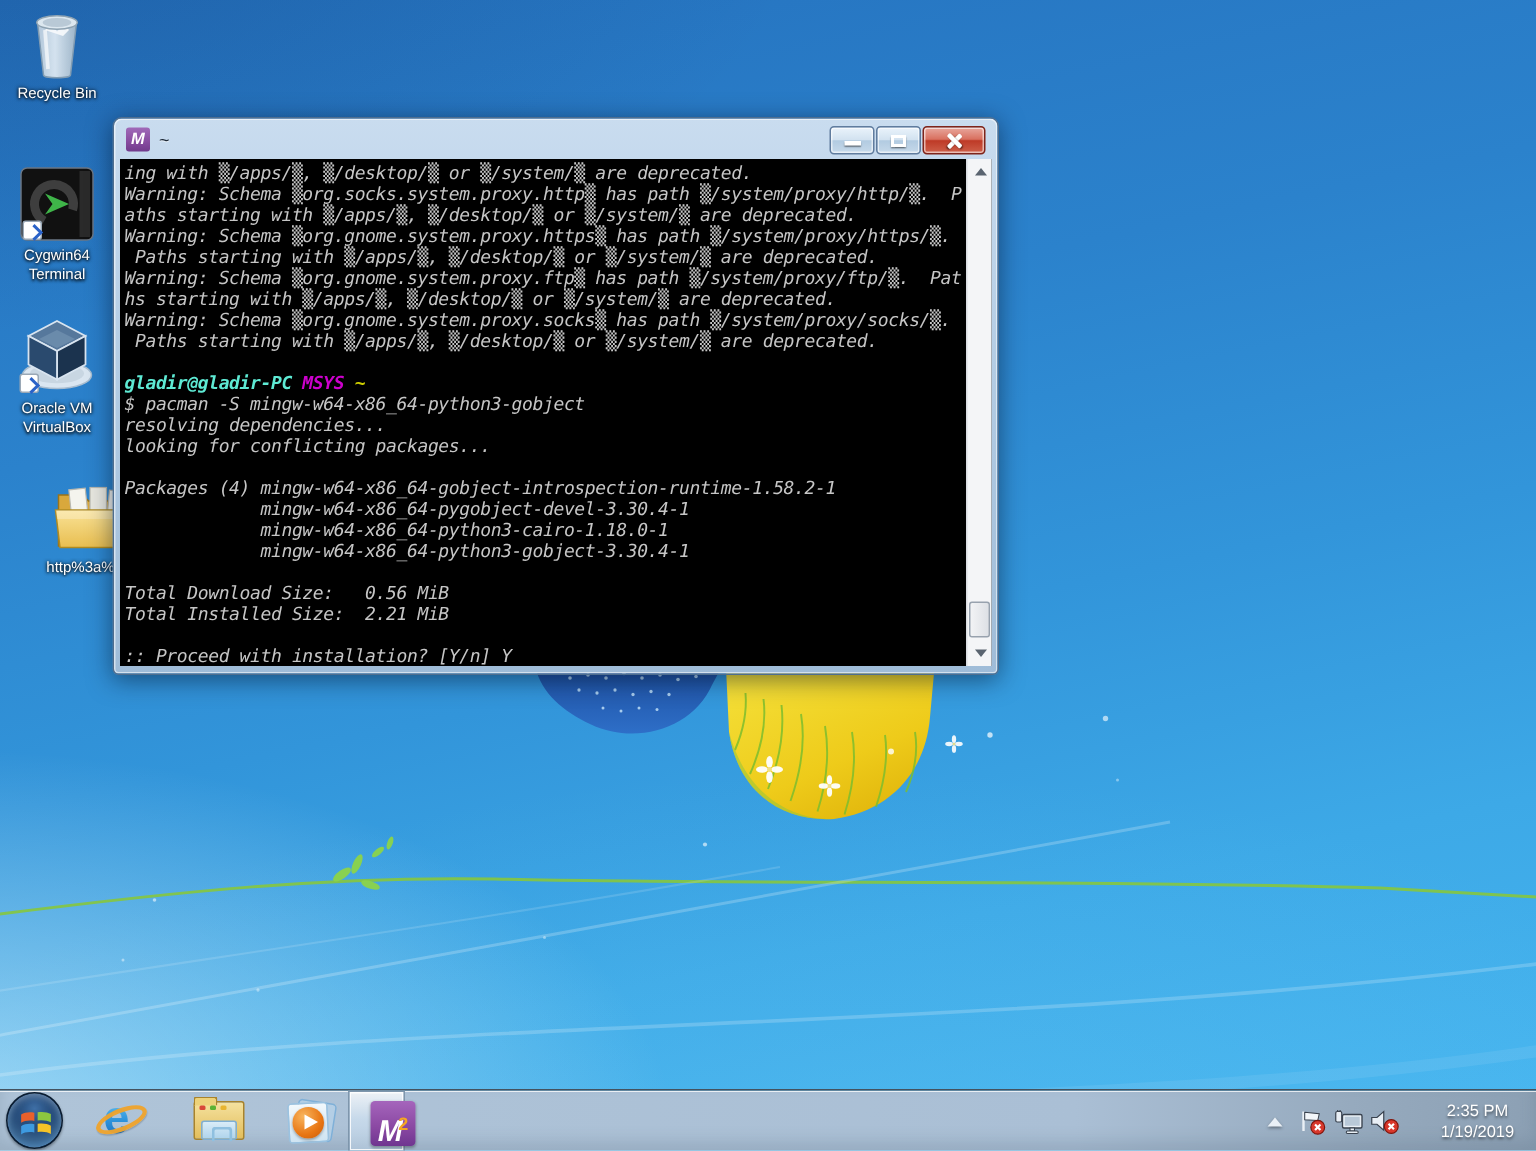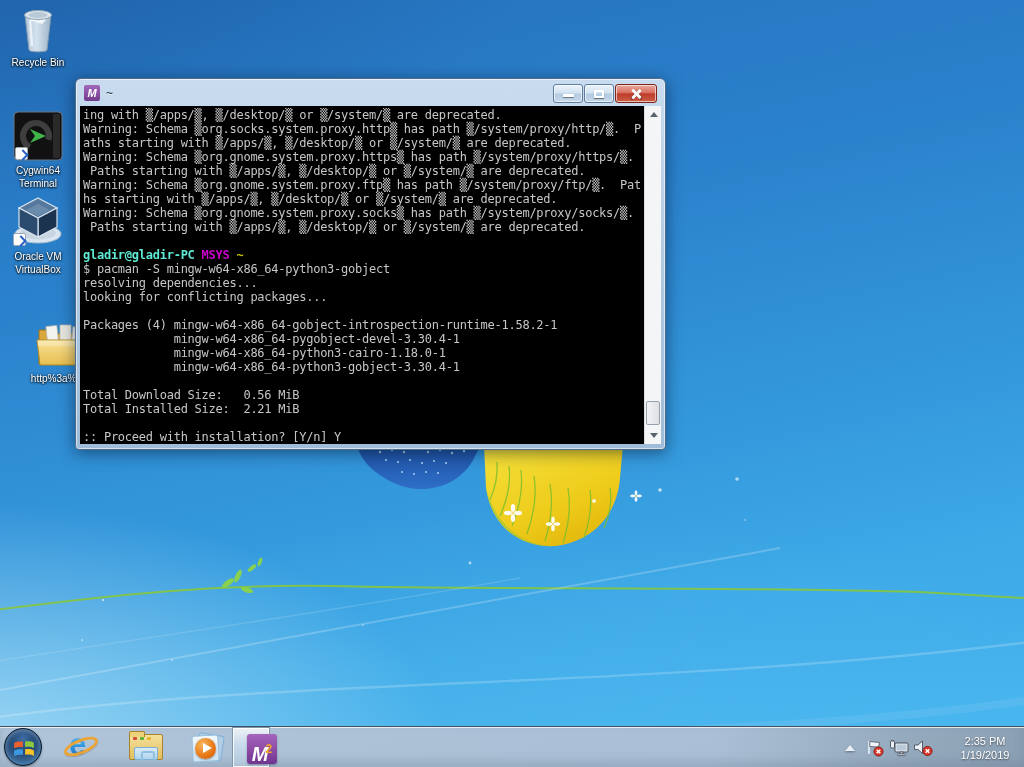--- a/index.html
+++ b/index.html
@@ -63,21 +63,21 @@
   .g-x::before,.g-x::after {
     content:""; position:absolute; left:5px; top:0; width:2.5px; height:12px; background:#fff;
     box-shadow:0 1px 1px rgba(0,0,0,.5); border-radius:1px;
   }
   .g-x::before { transform:rotate(45deg); } .g-x::after { transform:rotate(-45deg); }
 
   .client { position:absolute; left:4px; right:4px; top:27px; bottom:5px; background:#000; }
   .term-text {
     position:absolute; left:3px; top:2px; right:18px; bottom:0; overflow:hidden;
     font-family:"DejaVu Sans Mono", monospace; font-size:12px; line-height:14px;
-    letter-spacing:-0.25px; color:#C6C6C6;
+    letter-spacing:-0.25px; color:#C6C6C6;font-style:italic;
   }
   .term-line { white-space:pre; height:14px; }
 
   .scrollbar { position:absolute; right:0; top:0; bottom:0; width:17px; background:#F4F5F7; border-left:1px solid #DADDE2; }
   .sb-btn { position:absolute; left:0; width:17px; height:17px; }
   .sb-up { top:0; } .sb-down { bottom:0; }
   .sb-up::after, .sb-down::after { content:""; position:absolute; left:4.5px; }
   .sb-up::after { top:6px; border-left:4px solid transparent; border-right:4px solid transparent; border-bottom:5px solid #5A6470; }
   .sb-down::after { bottom:6px; border-left:4px solid transparent; border-right:4px solid transparent; border-top:5px solid #5A6470; }
   .sb-thumb {
@@ -277,21 +277,21 @@
         <rect x="1" y="2" width="48" height="48" rx="4" fill="#111111" stroke="#6A7684" stroke-width="1"></rect>
         <rect x="40" y="4" width="7" height="44" fill="#2A2A2A"></rect>
         <circle cx="23" cy="26" r="13" fill="none" stroke="#3E3E3E" stroke-width="6" stroke-dasharray="58 24" transform="rotate(120 23 26)"></circle>
         <polygon points="17,19 33,26 17,33 22,26" fill="#3FB549"></polygon>
       </svg>
       <span class="shortcut-badge"></span>
     </div>
     <div class="lbl">Cygwin64 Terminal</div>
   </div>
 
-  <div class="desk-icon" style="left:0; top:192px;">
+  <div class="desk-icon" style="left:0; top:208px;">
     <div style="position:relative; width:54px; height:56px; margin:0 auto;">
       <svg class="ico" width="54" height="56" viewBox="0 0 54 56">
         <ellipse cx="27" cy="42" rx="23" ry="9" fill="#E9EFF5" opacity="0.92" stroke="#B4C3D1" stroke-width="1"></ellipse>
         <ellipse cx="27" cy="41" rx="18" ry="6.5" fill="#C8D6E2"></ellipse>
         <polygon points="27,6 46,16 27,26 8,16" fill="#56789C" stroke="#D8E4F0" stroke-width="1.2"></polygon>
         <polygon points="27,26 46,16 46,35 27,45" fill="#1B334E" stroke="#D8E4F0" stroke-width="1.2"></polygon>
         <polygon points="8,16 27,26 27,45 8,35" fill="#2A4A6E" stroke="#D8E4F0" stroke-width="1.2"></polygon>
         <polygon points="27,12 39,18 27,24 15,18" fill="#7C9AB8" opacity="0.55"></polygon>
       </svg>
       <span class="shortcut-badge"></span>

